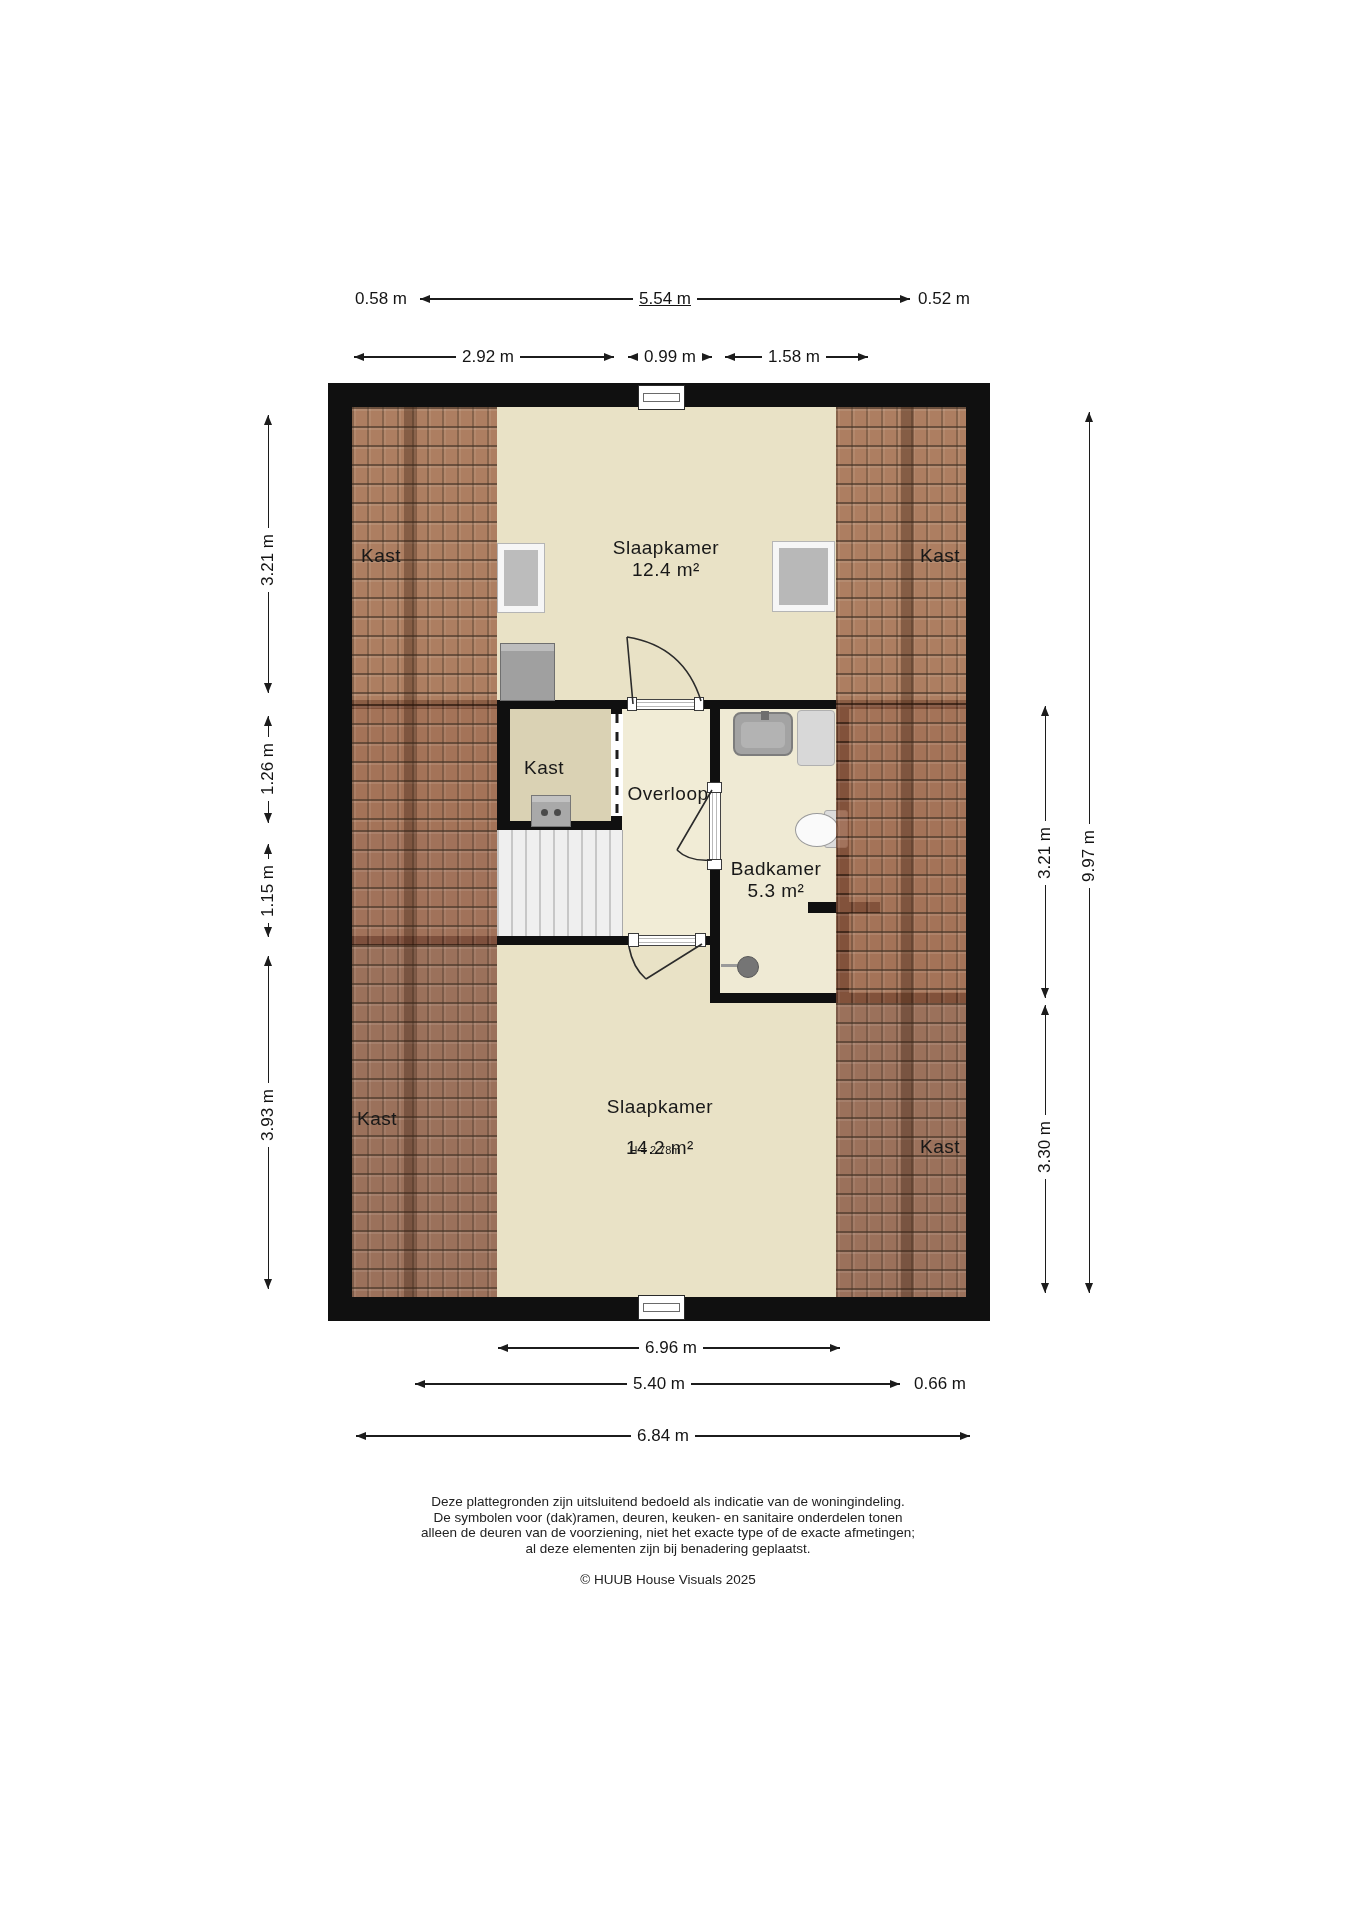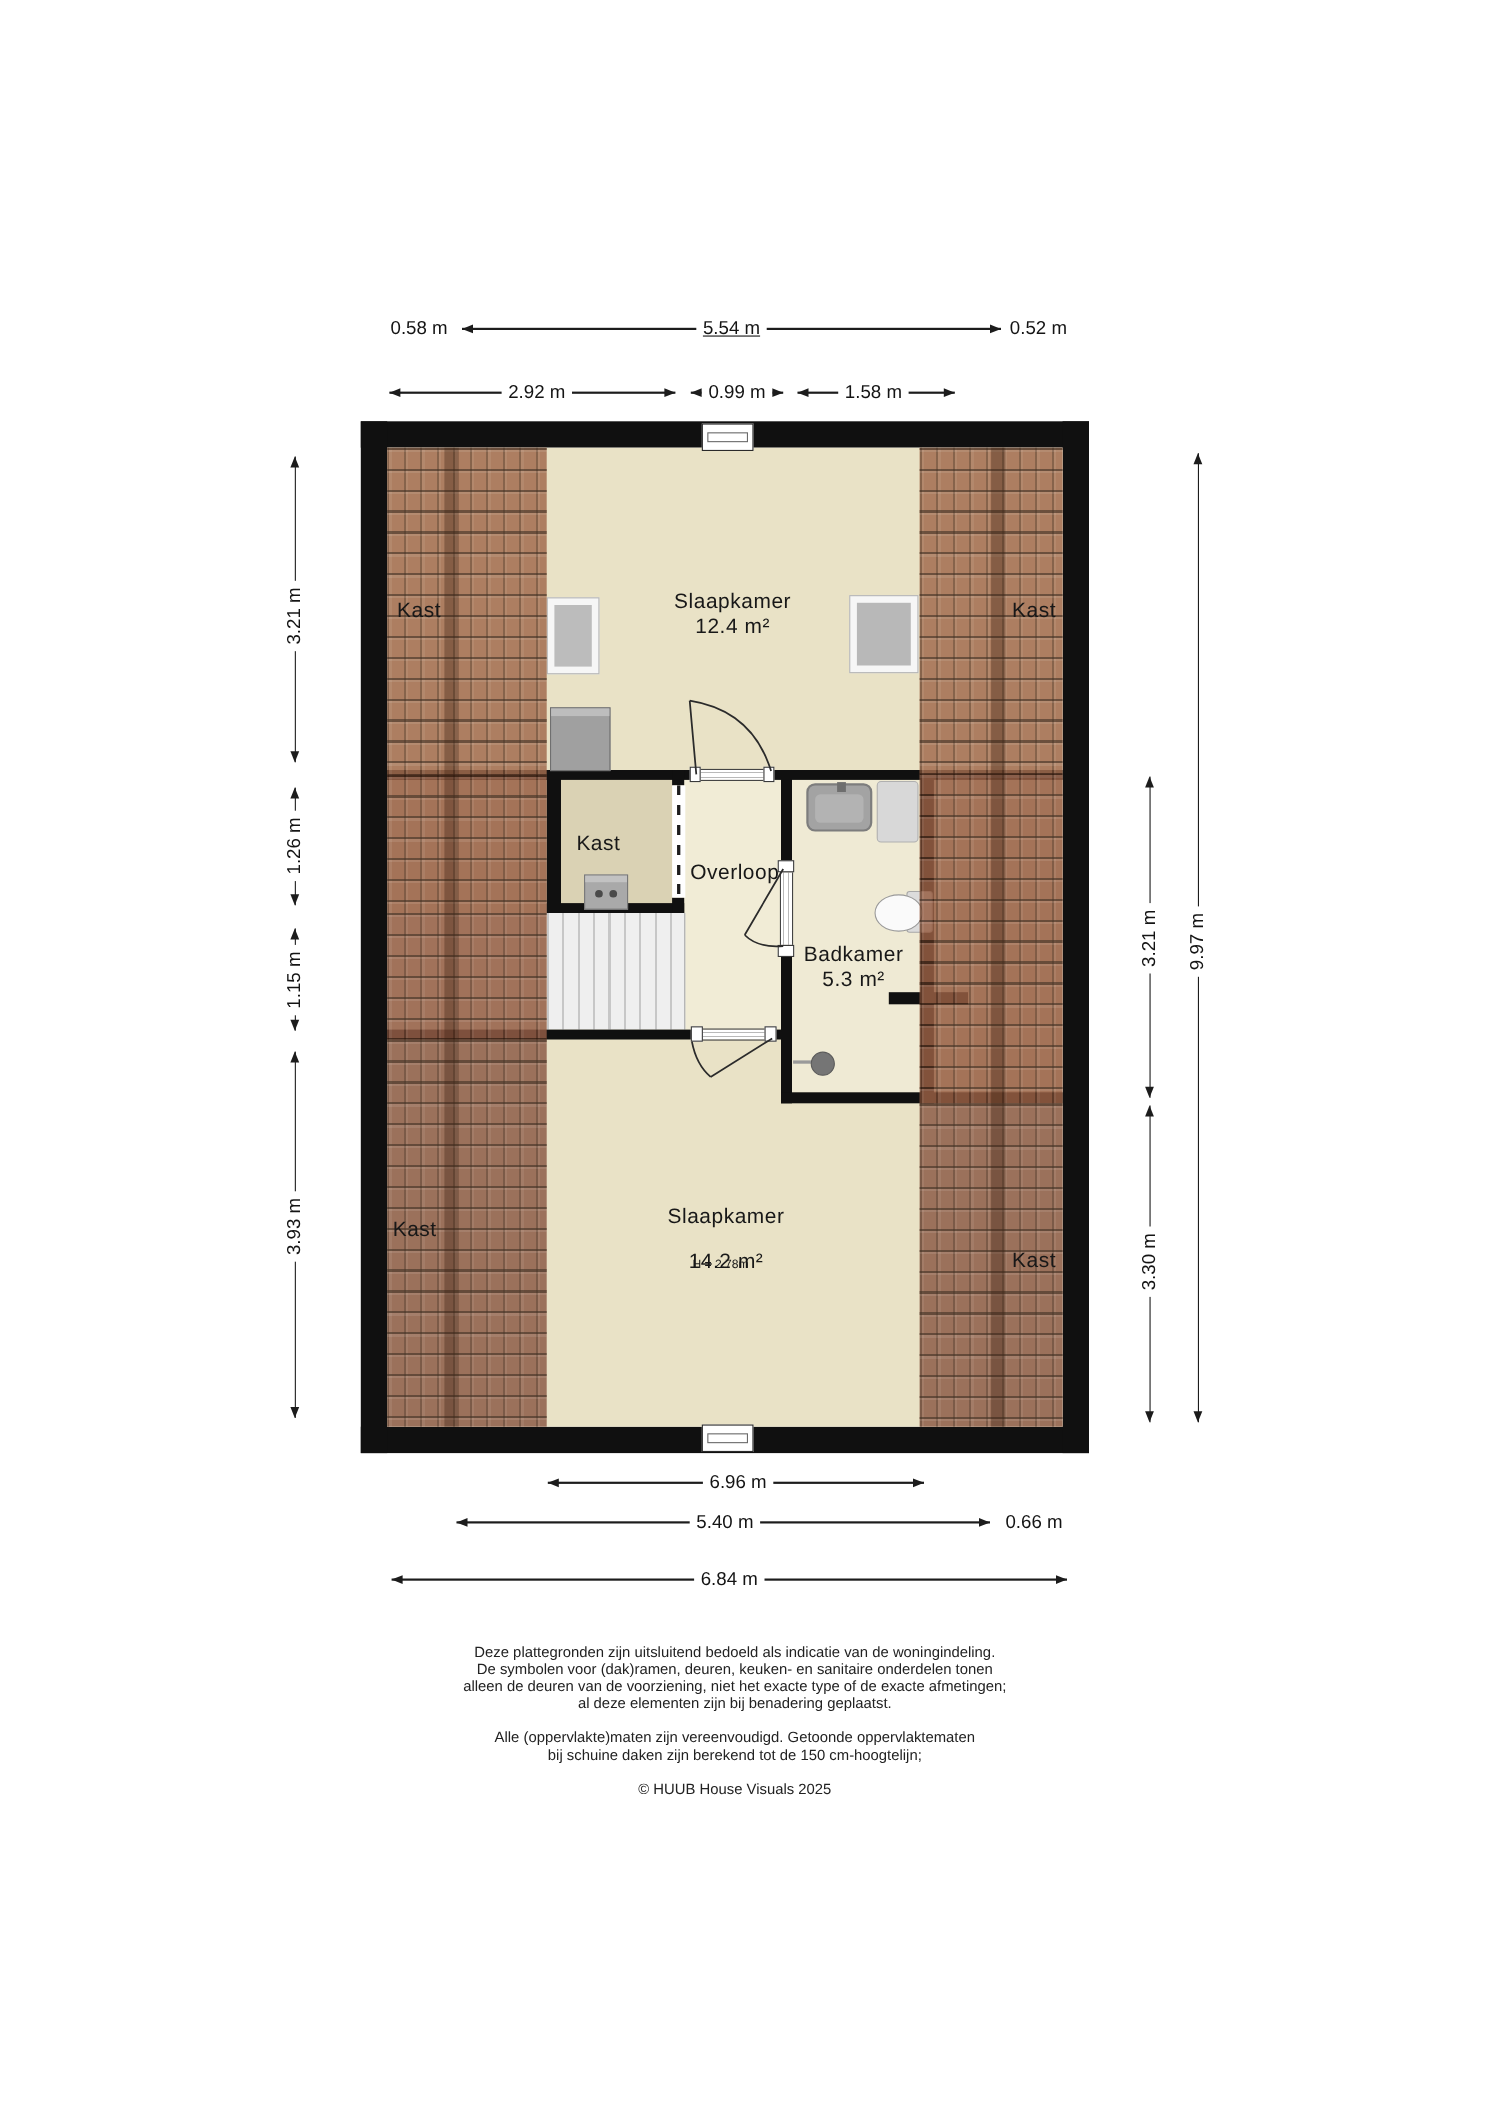--- a/index.html
+++ b/index.html
@@ -222,20 +222,16 @@
   <div class="ah r" style="left:960px;top:1431.5px;"></div>
   <div class="dlbl" style="left:663px;top:1436px;">6.84 m</div>
 
   <div id="footer">
     <div class="block">
       <div>Deze plattegronden zijn uitsluitend bedoeld als indicatie van de woningindeling.</div>
       <div>De symbolen voor (dak)ramen, deuren, keuken- en sanitaire onderdelen tonen</div>
       <div>alleen de deuren van de voorziening, niet het exacte type of de exacte afmetingen;</div>
       <div>al deze elementen zijn bij benadering geplaatst.</div>
     </div>
-    <div class="block">
-      <div>Alle (oppervlakte)maten zijn vereenvoudigd. Getoonde oppervlaktematen</div>
-      <div>bij schuine daken zijn berekend tot de 150 cm-hoogtelijn;</div>
-    </div>
     <div>© HUUB House Visuals 2025</div>
   </div>
 
 </div>
 
 </body></html>

